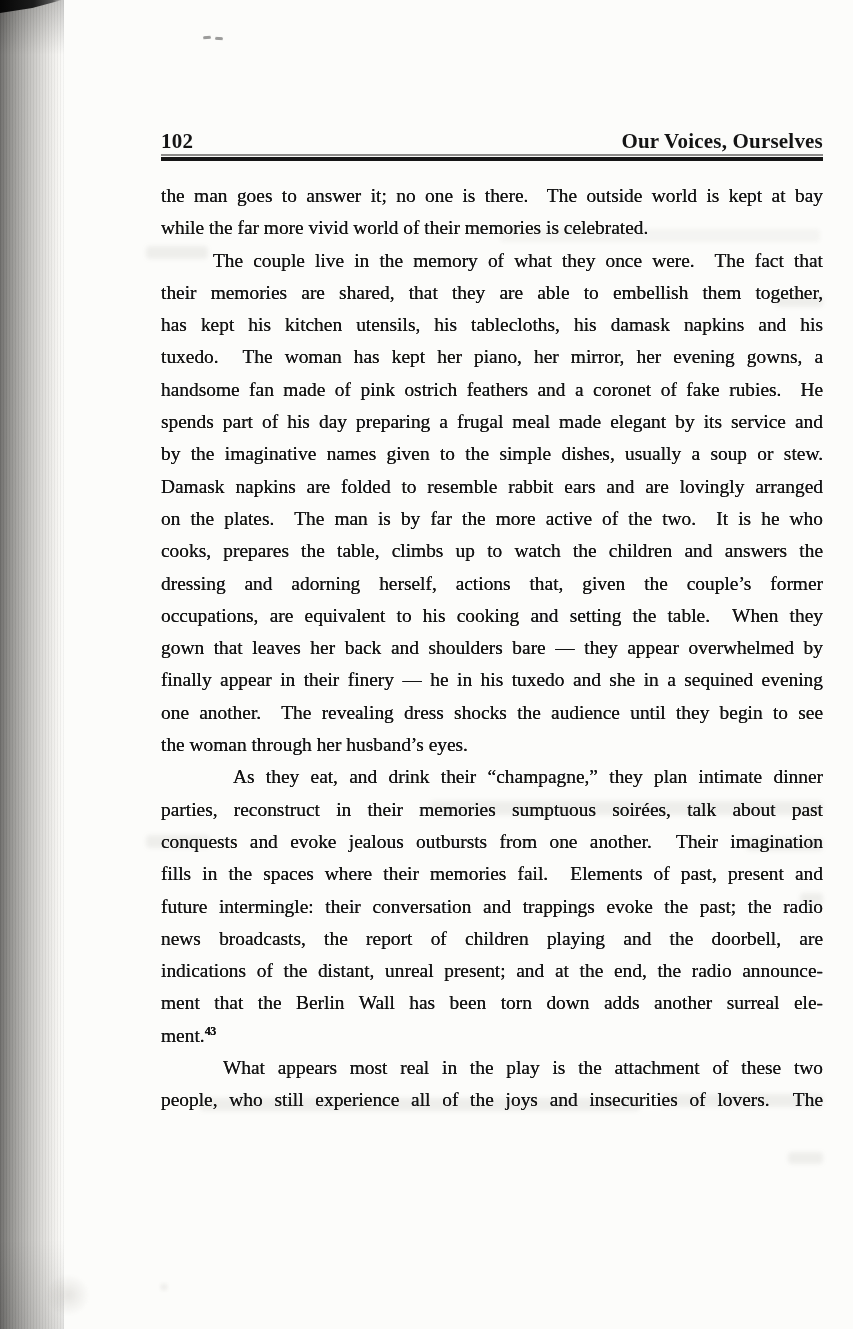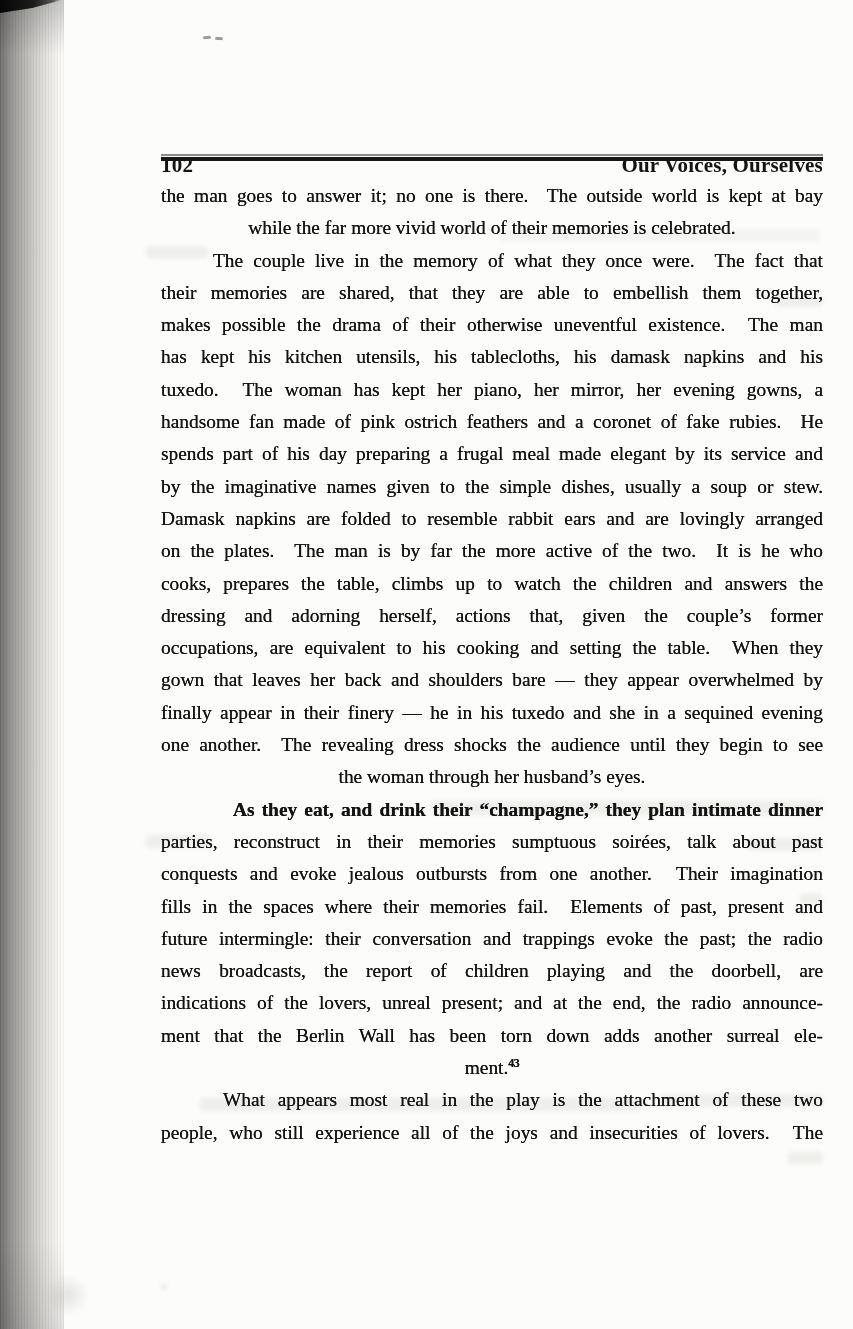--- a/index.html
+++ b/index.html
@@ -51,38 +51,37 @@
     position: absolute; height: 3px; width: 8px; border-radius: 2px;
     background: rgba(75,75,75,0.55); filter: blur(0.4px);
   }
 
   
   .header {
     position: absolute; left: 161px; width: 662px; top: 129px;
     display: flex; justify-content: space-between; align-items: baseline;
     font-weight: 700; font-size: 21px; line-height: 24px;
     letter-spacing: 0.2px;
-    margin-top: 24px;
   }
   .rule {
     position: absolute; left: 161px; width: 662px; top: 153px; height: 8px;
     background: linear-gradient(180deg,
       rgba(0,0,0,0) 0 1px, #8c8b89 1px 3px,
       rgba(252,252,250,1) 3px 4px, #161616 4px 8px);
   }
 
   
   .textblock {
     position: absolute; left: 161px; top: 180px; width: 662px;
     font-size: 19.4px; line-height: 32.3px;
     text-shadow: 0 0 0.45px currentColor; 
   }
   .line { white-space: pre-wrap; }
   .line.j { text-align: justify; text-align-last: justify; }
-  .line.l { text-align: center; }
+  .line.l { text-align: left; }
   .line sup {
     font-size: 12px; line-height: 0; vertical-align: super; font-weight: 700;
     letter-spacing: -0.5px;
   }
 </style>
 </head>
 <body>
 
 <div class="page">
 
@@ -110,41 +109,40 @@
     <span>102</span>
     <span>Our Voices, Ourselves</span>
   </div>
   <div class="rule"></div>
 
   <div class="textblock" id="textblock">
       <div class="line j">the man goes to answer it; no one is there.  The outside world is kept at bay</div>
       <div class="line l">while the far more vivid world of their memories is celebrated.</div>
       <div class="line j" style="padding-left: 52px;">The couple live in the memory of what they once were.  The fact that</div>
       <div class="line j">their memories are shared, that they are able to embellish them together,</div>
-      <div class="line j">makes possible the drama of their otherwise uneventful existence.  The man</div>
       <div class="line j">has kept his kitchen utensils, his tablecloths, his damask napkins and his</div>
       <div class="line j">tuxedo.  The woman has kept her piano, her mirror, her evening gowns, a</div>
       <div class="line j">handsome fan made of pink ostrich feathers and a coronet of fake rubies.  He</div>
       <div class="line j">spends part of his day preparing a frugal meal made elegant by its service and</div>
       <div class="line j">by the imaginative names given to the simple dishes, usually a soup or stew.</div>
       <div class="line j">Damask napkins are folded to resemble rabbit ears and are lovingly arranged</div>
       <div class="line j">on the plates.  The man is by far the more active of the two.  It is he who</div>
       <div class="line j">cooks, prepares the table, climbs up to watch the children and answers the</div>
       <div class="line j">dressing and adorning herself, actions that, given the couple’s former</div>
       <div class="line j">occupations, are equivalent to his cooking and setting the table.  When they</div>
       <div class="line j">gown that leaves her back and shoulders bare — they appear overwhelmed by</div>
       <div class="line j">finally appear in their finery — he in his tuxedo and she in a sequined evening</div>
       <div class="line j">one another.  The revealing dress shocks the audience until they begin to see</div>
       <div class="line l">the woman through her husband’s eyes.</div>
-      <div class="line j" style="padding-left: 72px; font-weight: bold;">As they eat, and drink their “champagne,” they plan intimate dinner</div>
+      <div class="line j" style="padding-left: 72px;">As they eat, and drink their “champagne,” they plan intimate dinner</div>
       <div class="line j">parties, reconstruct in their memories sumptuous soirées, talk about past</div>
       <div class="line j">conquests and evoke jealous outbursts from one another.  Their imagination</div>
       <div class="line j">fills in the spaces where their memories fail.  Elements of past, present and</div>
       <div class="line j">future intermingle: their conversation and trappings evoke the past; the radio</div>
       <div class="line j">news broadcasts, the report of children playing and the doorbell, are</div>
-      <div class="line j">indications of the lovers, unreal present; and at the end, the radio announce-</div>
+      <div class="line j">indications of the distant, unreal present; and at the end, the radio announce-</div>
       <div class="line j">ment that the Berlin Wall has been torn down adds another surreal ele-</div>
       <div class="line l">ment.<sup>43</sup></div>
       <div class="line j" style="padding-left: 62px;">What appears most real in the play is the attachment of these two</div>
       <div class="line j">people, who still experience all of the joys and insecurities of lovers.  The</div>
     </div>
 
 </div>
 
 </body></html>

